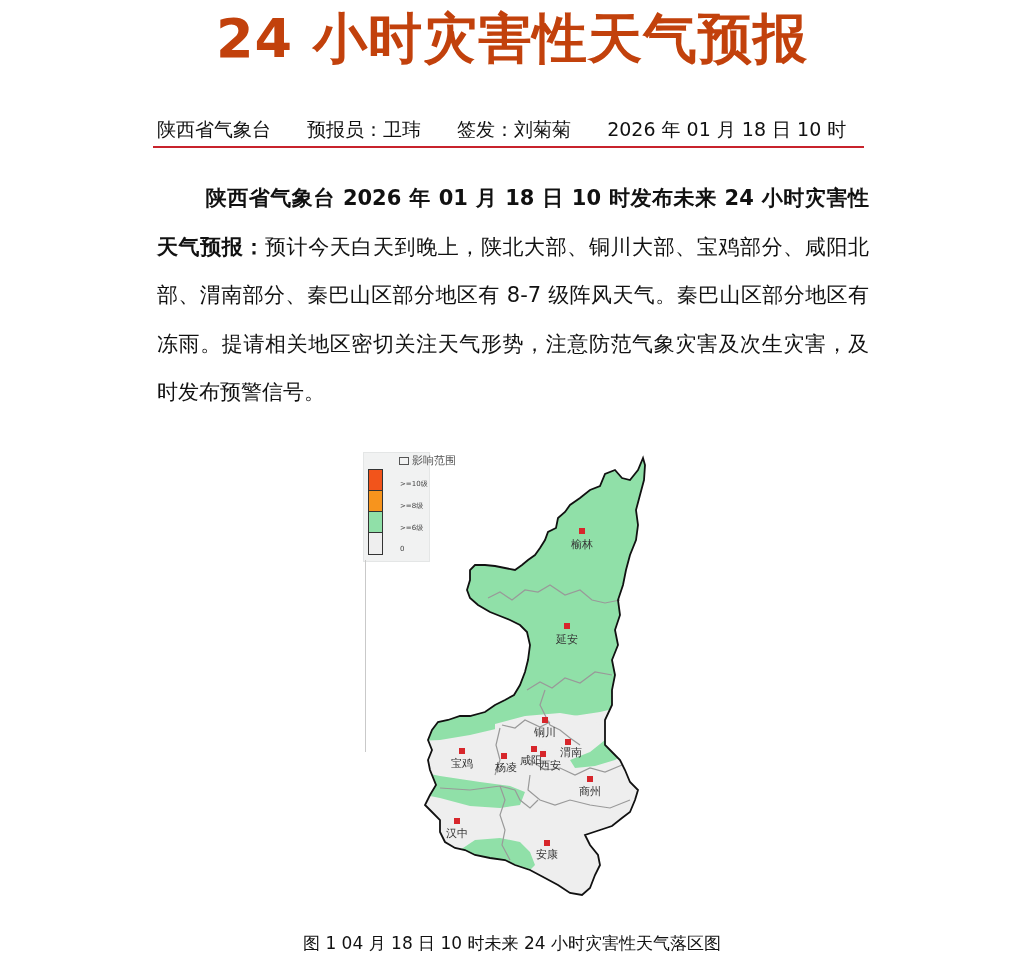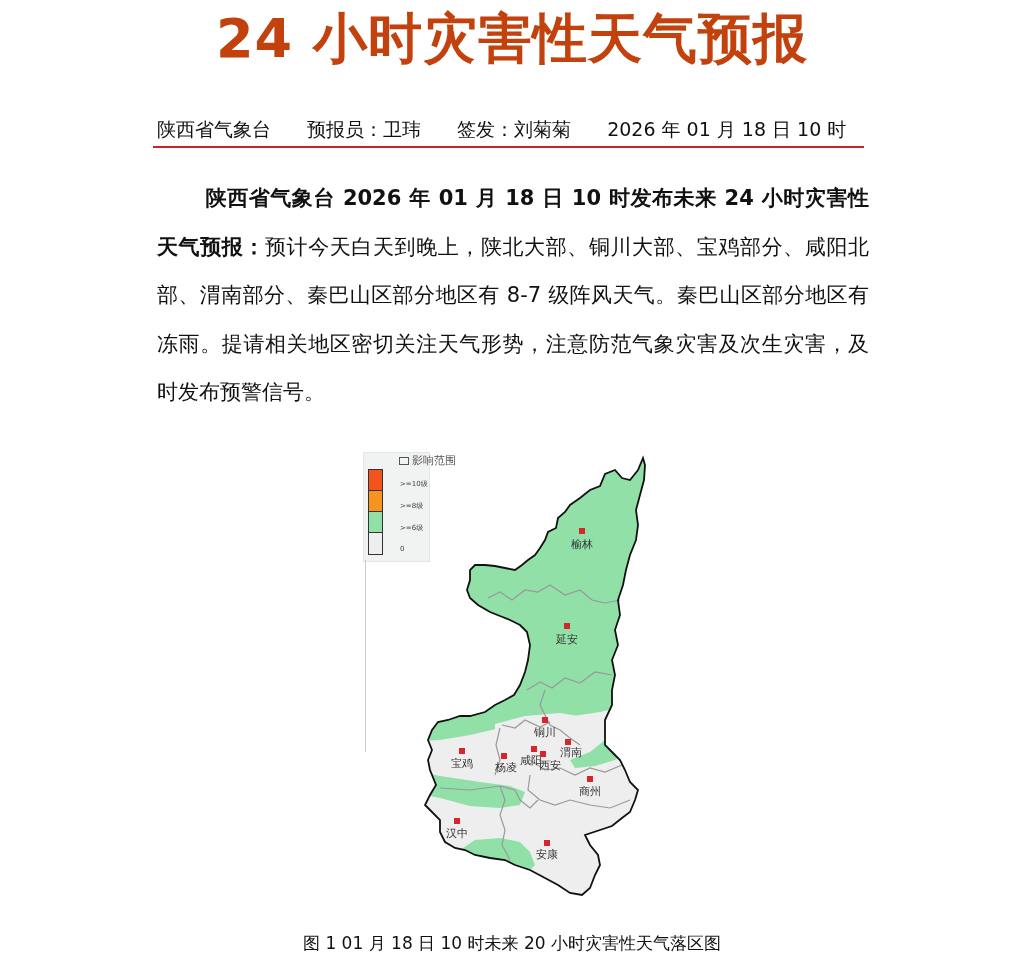--- a/index.html
+++ b/index.html
@@ -106,13 +106,13 @@
     <text class="city-label" x="550" y="769" text-anchor="middle">西安</text>
     <rect x="587" y="776" width="6" height="6" fill="#d7262b"></rect>
     <text class="city-label" x="590" y="795" text-anchor="middle">商州</text>
     <rect x="454" y="818" width="6" height="6" fill="#d7262b"></rect>
     <text class="city-label" x="457" y="837" text-anchor="middle">汉中</text>
     <rect x="544" y="840" width="6" height="6" fill="#d7262b"></rect>
     <text class="city-label" x="547" y="858" text-anchor="middle">安康</text>
   </g>
 </svg>
 
-<div class="caption">图 1 01 月 18 日 10 时未来 20 小时灾害性天气落区图</div>
+<div class="caption">图 1 04 月 18 日 10 时未来 24 小时灾害性天气落区图</div>
 
 </body></html>

